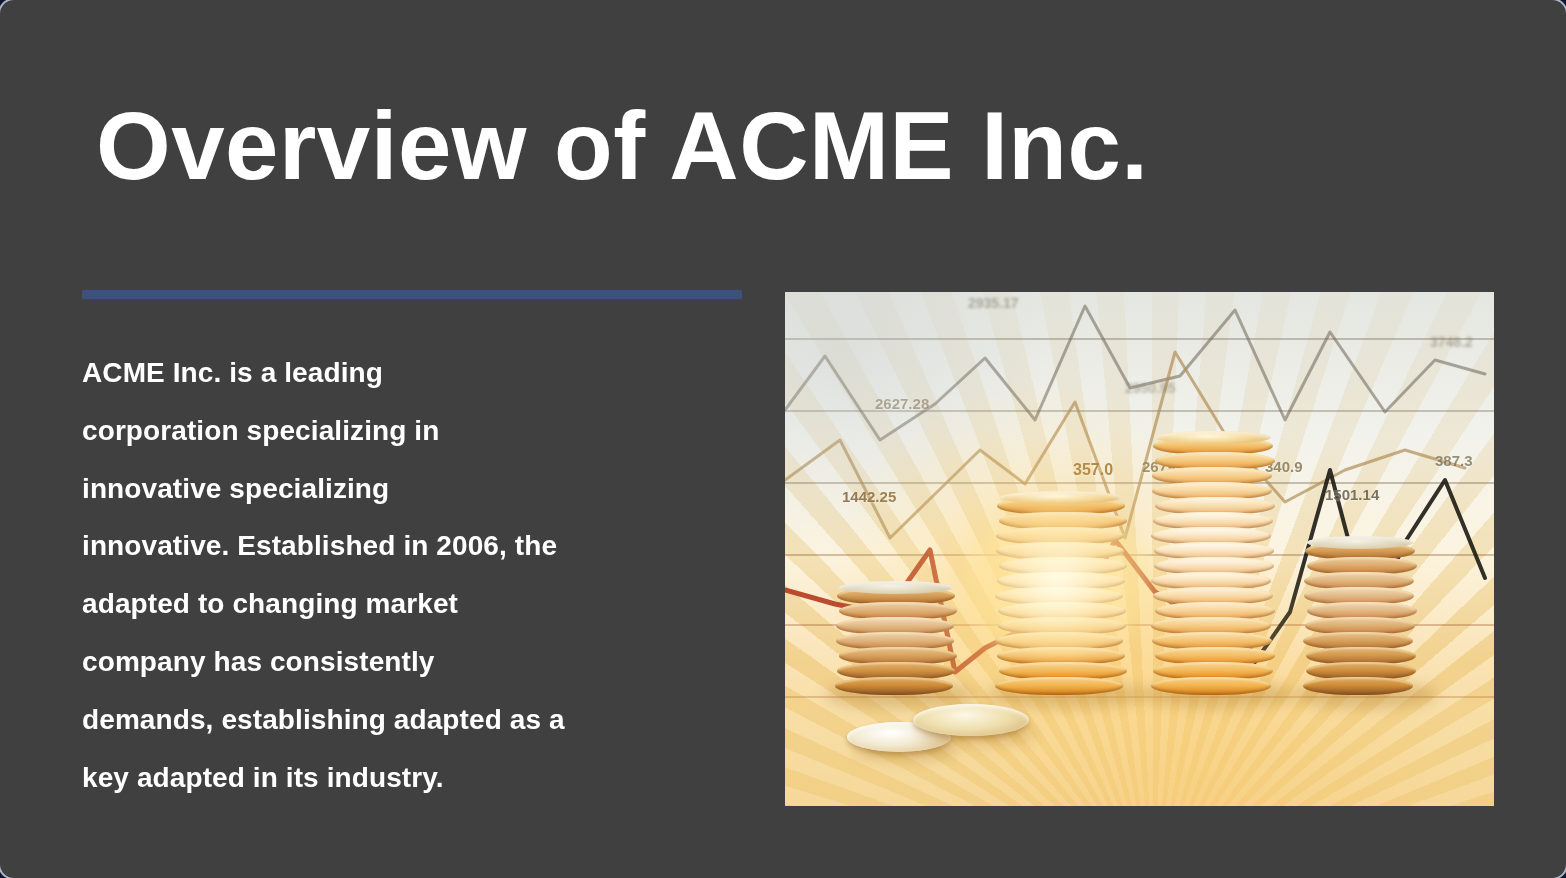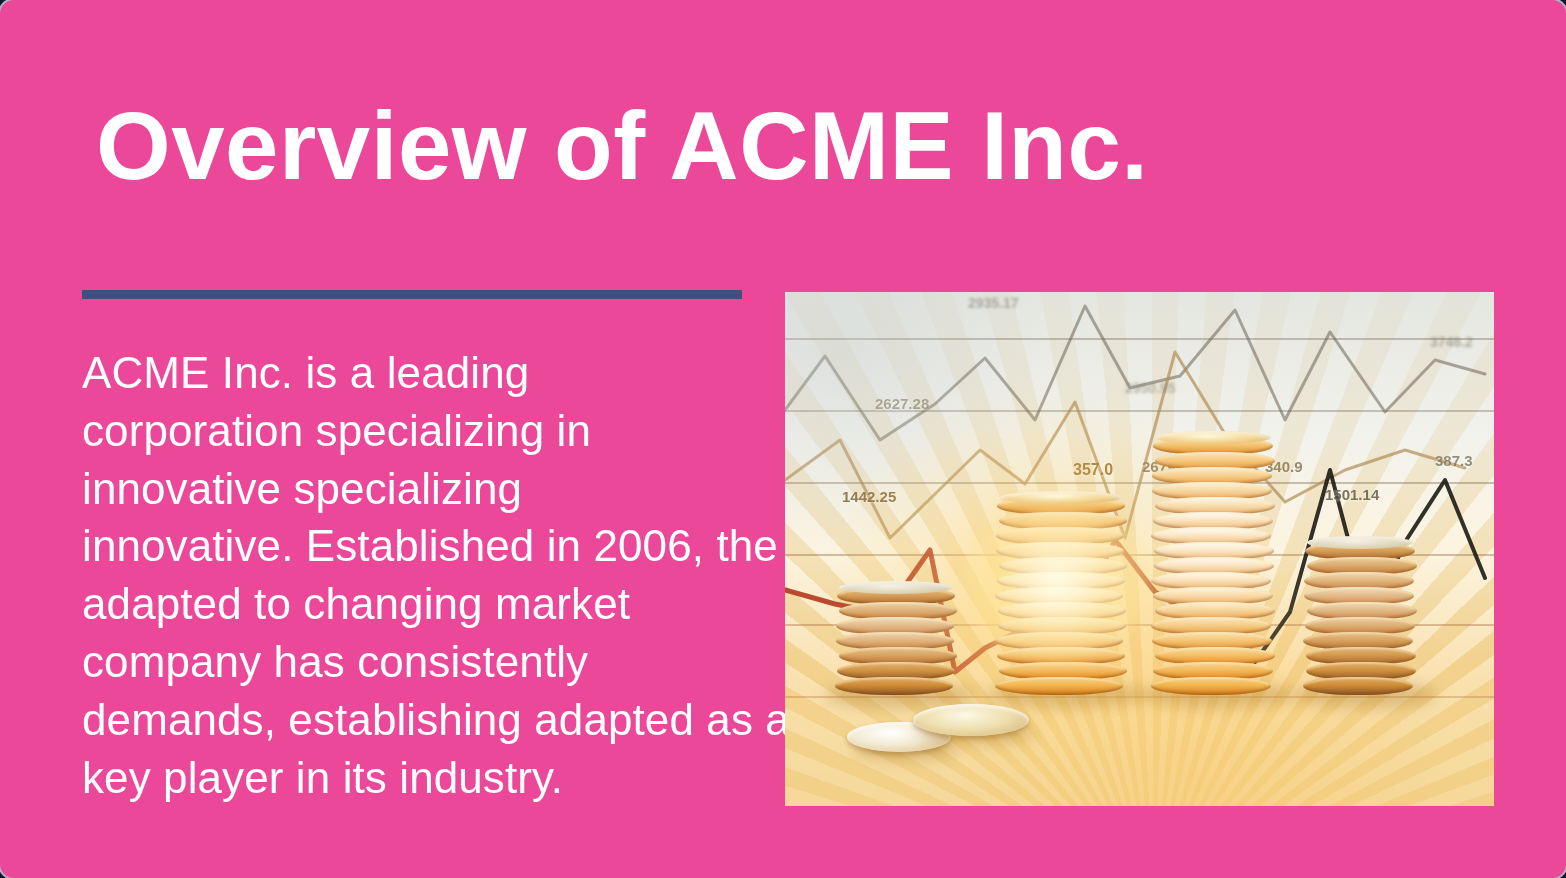--- a/index.html
+++ b/index.html
@@ -13,21 +13,21 @@
     overflow: hidden;
     font-family: "Liberation Sans", sans-serif;
   }
 
   
   #slide {
     position: absolute;
     left: 0; top: 0;
     width: 1566px;
     height: 878px;
-    background: #ec4899;
+    background: #404040;
     border-radius: 14px;
     box-shadow: 0 0 0 2px #aeb6c8;
     overflow: hidden;
   }
 
   
   #title {
     position: absolute;
     left: 96px;
     top: 92px;
@@ -51,22 +51,22 @@
     border-radius: 1px;
   }
 
   
   #body-text {
     position: absolute;
     left: 82px;
     top: 344px;
     width: 665px;
     color: #ffffff;
-    font-size: 44px;
-    font-weight: 400;
+    font-size: 28px;
+    font-weight: 700;
     line-height: 57.8px;
     letter-spacing: 0.1px;
   }
   #body-text .line { display: block; white-space: nowrap; }
 
   
   #photo {
     position: absolute;
     left: 785px;
     top: 292px;
@@ -175,21 +175,21 @@
   <div id="divider"></div>
 
   <div id="body-text">
     <span class="line">ACME Inc. is a leading</span>
     <span class="line">corporation specializing in</span>
     <span class="line">innovative specializing</span>
     <span class="line">innovative. Established in 2006, the</span>
     <span class="line">adapted to changing market</span>
     <span class="line">company has consistently</span>
     <span class="line">demands, establishing adapted as a</span>
-    <span class="line">key player in its industry.</span>
+    <span class="line">key adapted in its industry.</span>
   </div>
 
   <div id="photo">
     <div class="layer sunburst"></div>
     <div class="layer basegrad"></div>
     <div class="layer gridlines"></div>
 
     <svg class="chartsvg" id="chart-svg" width="709" height="514">
         <polyline points="0,118 40,64 95,148 150,112 200,66 250,128 300,14 345,96 395,84 450,18 500,128 545,40 600,120 650,68 700,82" fill="none" stroke="#6b6455" stroke-width="3" stroke-linejoin="round" stroke-linecap="round" opacity="0.55"></polyline>
         <polyline points="0,188 55,148 105,246 150,202 195,158 240,192 290,110 340,246 390,60 440,142 500,210 560,178 620,158 680,176" fill="none" stroke="#b08d56" stroke-width="3" stroke-linejoin="round" stroke-linecap="round" opacity="0.7"></polyline>

